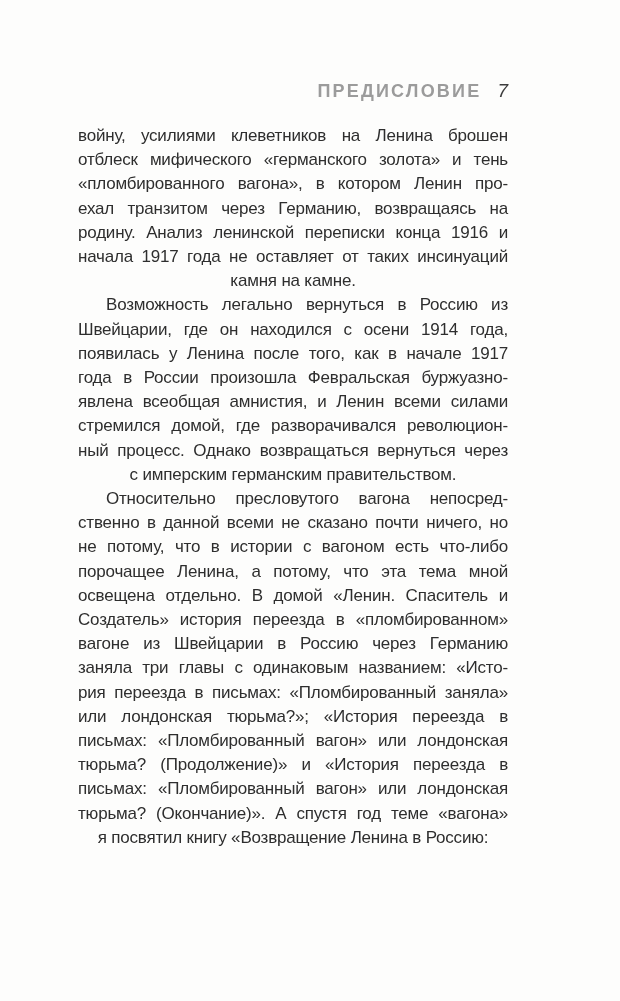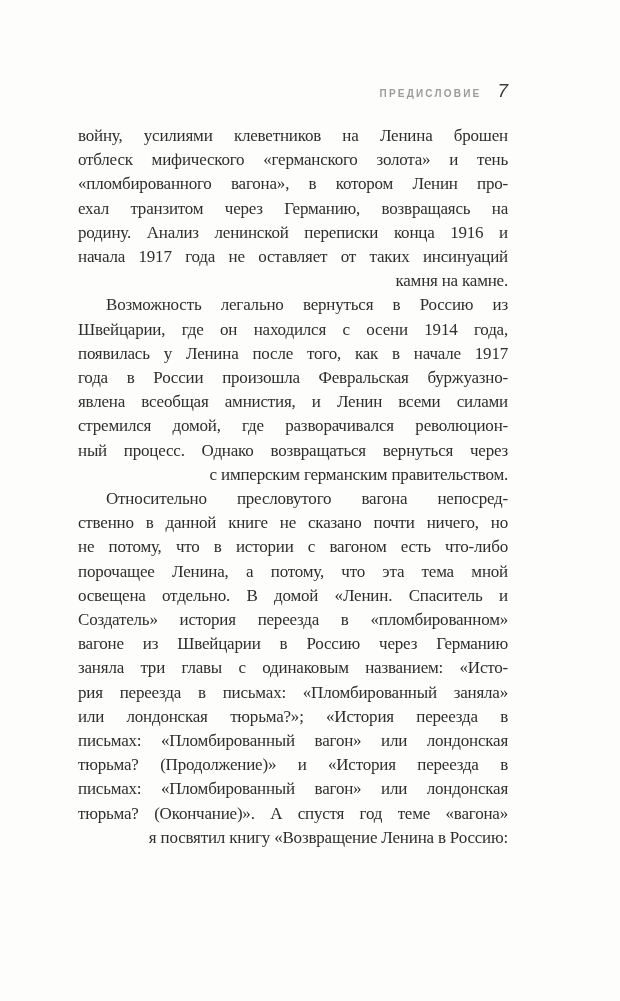--- a/index.html
+++ b/index.html
@@ -21,21 +21,21 @@
   .running-header {
     position: absolute;
     left: 78px;
     top: 80px;
     width: 430px;
     text-align: right;
     white-space: nowrap;
   }
   .running-header .title {
     display: inline-block;
-    font-size: 10px;
+    font-size: 18px;
     font-weight: 700;
     letter-spacing: 2.2px;
     color: #9b9b9b;
     vertical-align: baseline;
   }
   .running-header .pagenum {
     display: inline-block;
     margin-left: 16px;
     font-size: 19px;
     font-style: italic;
@@ -44,34 +44,34 @@
     letter-spacing: 0;
     vertical-align: baseline;
   }
   
   .text-body {
     position: absolute;
     left: 78px;
     top: 124px;
     width: 430px;
   }
-  .paragraph { margin: 0; padding: 0; font-family: Liberation Serif, serif; }
+  .paragraph { margin: 0; padding: 0; }
   .line {
     font-size: 17px;
     line-height: 24.2px;
     letter-spacing: -0.2px;
     color: #2e2e2e;
   }
   .line.j {
     text-align: justify;
     text-align-last: justify;
     -moz-text-align-last: justify;
     text-justify: inter-word;
   }
-  .line.last { text-align: right; }
+  .line.last { text-align: center; }
   .line.indent { padding-left: 28px; }
 </style>
 </head>
 <body>
 
 <div class="page">
 
   <div class="running-header">
     <span class="title">ПРЕДИСЛОВИЕ</span><span class="pagenum">7</span>
   </div>
@@ -91,21 +91,21 @@
         <div class="line j">Швейцарии, где он находился с осени 1914 года,</div>
         <div class="line j">появилась у Ленина после того, как в начале 1917</div>
         <div class="line j">года в России произошла Февральская буржуазно-</div>
         <div class="line j">явлена всеобщая амнистия, и Ленин всеми силами</div>
         <div class="line j">стремился домой, где разворачивался революцион-</div>
         <div class="line j">ный процесс. Однако возвращаться вернуться через</div>
         <div class="line last">с имперским германским правительством.</div>
       </div>
       <div class="paragraph">
         <div class="line j indent">Относительно пресловутого вагона непосред-</div>
-        <div class="line j">ственно в данной книге не сказано почти ничего, но</div>
+        <div class="line j">ственно в данной всеми не сказано почти ничего, но</div>
         <div class="line j">не потому, что в истории с вагоном есть что-либо</div>
         <div class="line j">порочащее Ленина, а потому, что эта тема мной</div>
         <div class="line j">освещена отдельно. В домой «Ленин. Спаситель и</div>
         <div class="line j">Создатель» история переезда в «пломбированном»</div>
         <div class="line j">вагоне из Швейцарии в Россию через Германию</div>
         <div class="line j">заняла три главы с одинаковым названием: «Исто-</div>
         <div class="line j">рия переезда в письмах: «Пломбированный заняла»</div>
         <div class="line j">или лондонская тюрьма?»; «История переезда в</div>
         <div class="line j">письмах: «Пломбированный вагон» или лондонская</div>
         <div class="line j">тюрьма? (Продолжение)» и «История переезда в</div>

